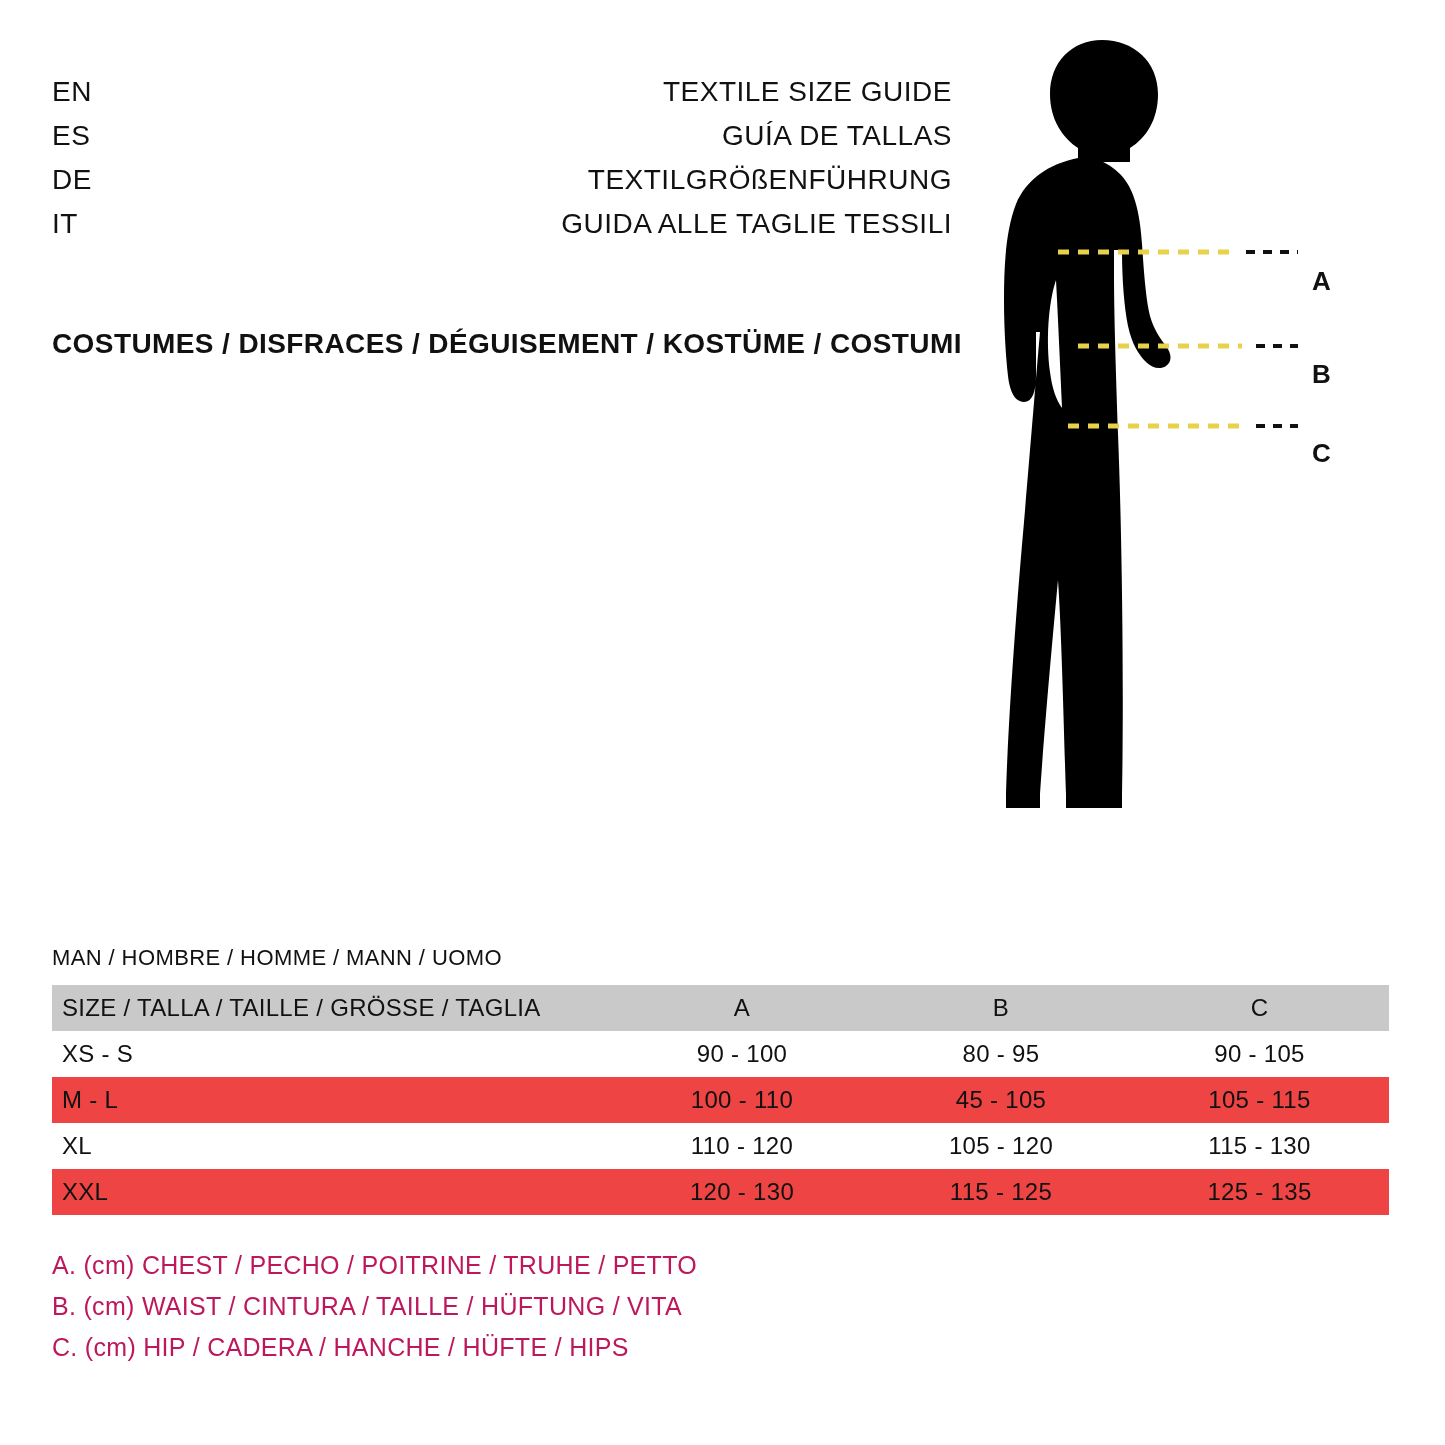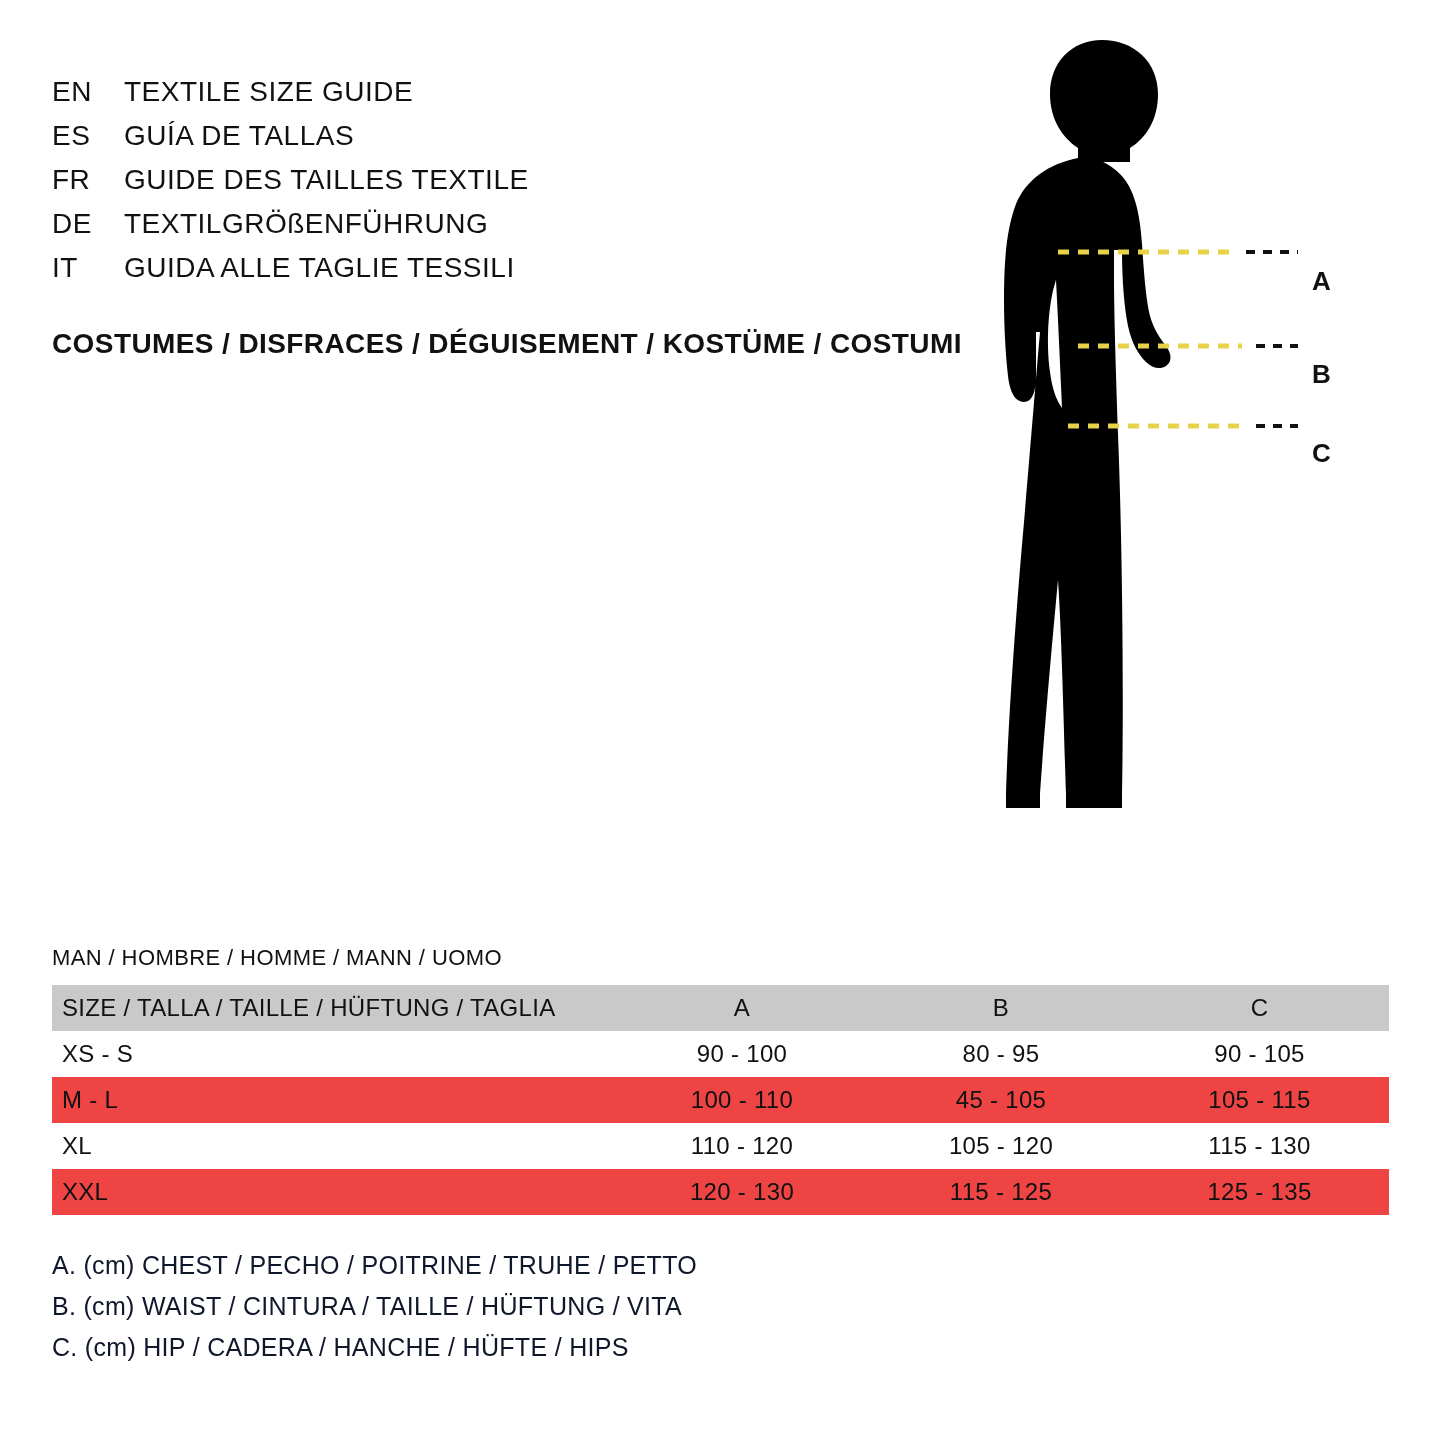--- a/index.html
+++ b/index.html
@@ -35,20 +35,21 @@
     letter-spacing: 0.5px;
     line-height: 44px;
     color: #111111;
   }
   .lang-code {
     width: 72px;
     flex: 0 0 72px;
   }
   .lang-text {
     flex: 1 1 auto;
+    text-align: right;
   }
   .cat-title {
     position: absolute;
     left: 52px;
     top: 328px;
     font-size: 28px;
     font-weight: bold;
     letter-spacing: 0.4px;
     color: #111111;
     white-space: nowrap;
@@ -130,40 +131,36 @@
   
   .legend {
     position: absolute;
     left: 52px;
     top: 1245px;
   }
   .legend-row {
     font-size: 25px;
     letter-spacing: 0.3px;
     line-height: 41px;
-    color: #0f172a;
+    color: #be185d;
   }
 </style>
 </head>
 <body>
 
 <div class="page">
 
   <div class="lang-block">
     <div class="lang-row">
       <span class="lang-code">EN</span>
       <span class="lang-text">TEXTILE SIZE GUIDE</span>
     </div>
     <div class="lang-row">
       <span class="lang-code">ES</span>
       <span class="lang-text">GUÍA DE TALLAS</span>
-    </div>
-    <div class="lang-row">
-      <span class="lang-code">FR</span>
-      <span class="lang-text">GUIDE DES TAILLES TEXTILE</span>
     </div>
     <div class="lang-row">
       <span class="lang-code">DE</span>
       <span class="lang-text">TEXTILGRÖßENFÜHRUNG</span>
     </div>
     <div class="lang-row">
       <span class="lang-code">IT</span>
       <span class="lang-text">GUIDA ALLE TAGLIE TESSILI</span>
     </div>
   </div>
@@ -229,21 +226,21 @@
     <div class="table-caption">MAN / HOMBRE / HOMME / MANN / UOMO</div>
     <table class="size-table">
       <colgroup>
         <col class="c-label">
         <col class="c-a">
         <col class="c-b">
         <col class="c-c">
       </colgroup>
       <thead>
         <tr>
-          <th class="head-label">SIZE / TALLA / TAILLE / HÜFTUNG / TAGLIA</th>
+          <th class="head-label">SIZE / TALLA / TAILLE / GRÖSSE / TAGLIA</th>
           <th>A</th>
           <th>B</th>
           <th>C</th>
         </tr>
       </thead>
       <tbody>
         <tr class="plain">
           <td class="row-label">XS - S</td>
           <td>90 - 100</td>
           <td>80 - 95</td>

